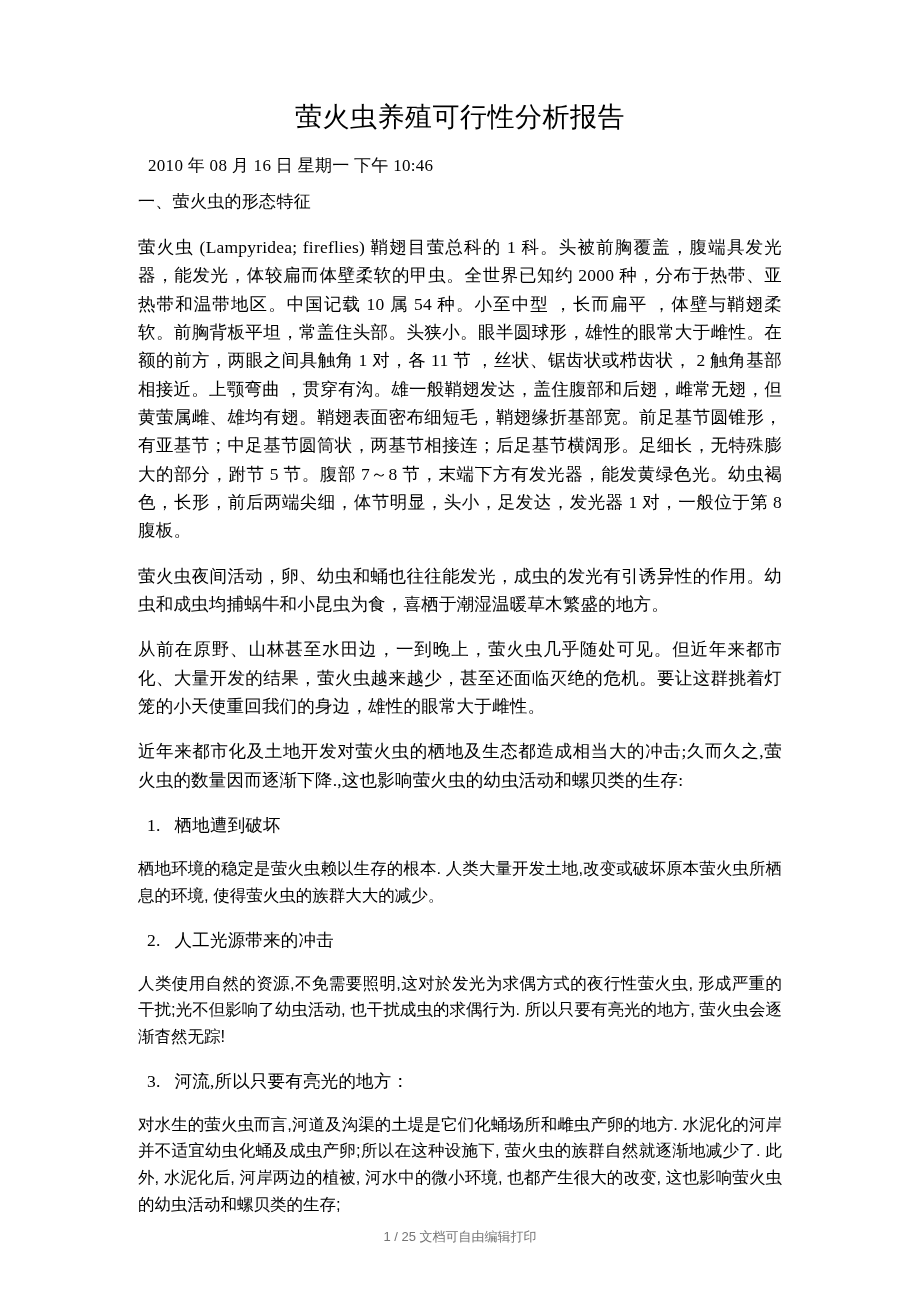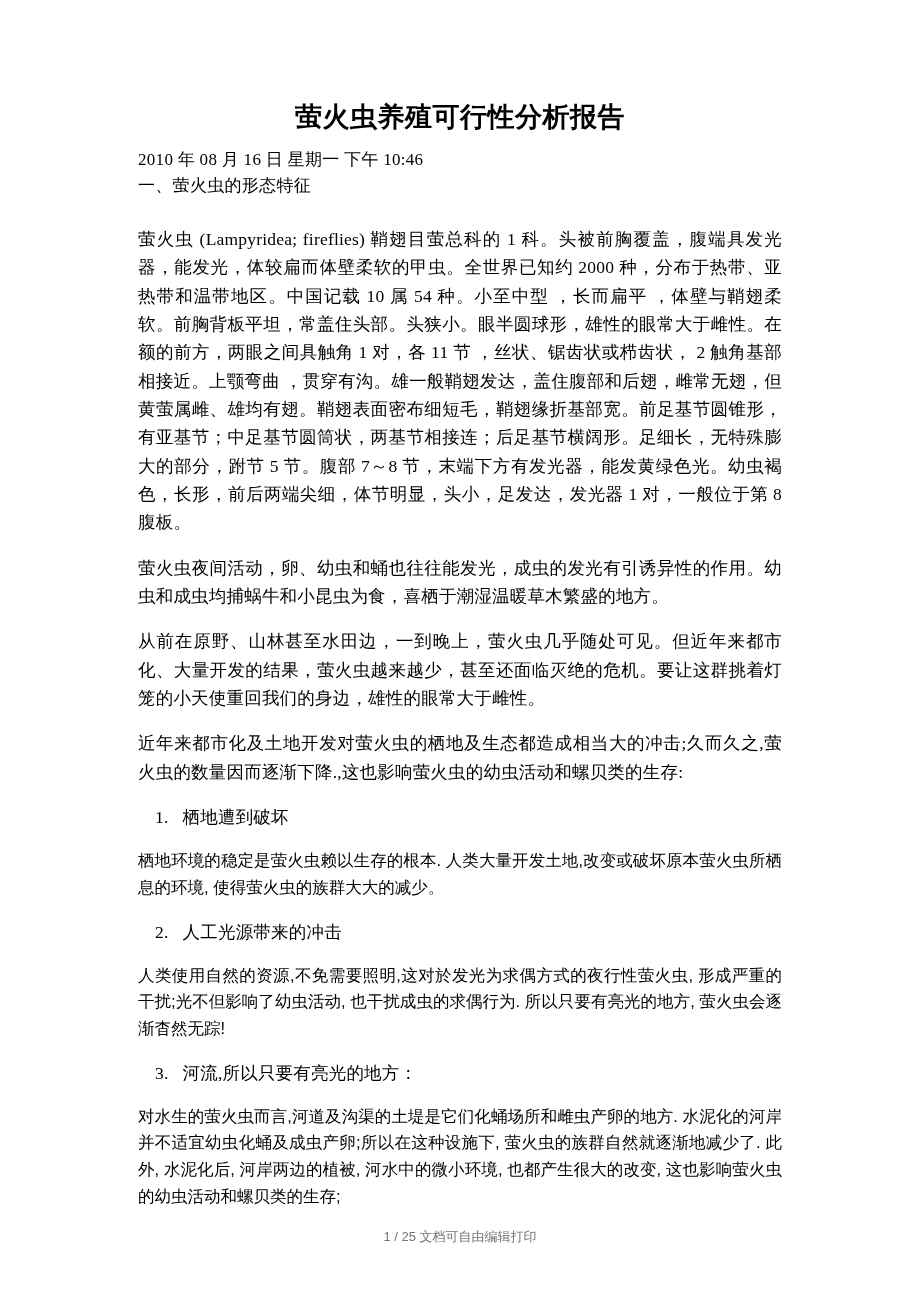--- a/index.html
+++ b/index.html
@@ -23,52 +23,52 @@
   }
   .content {
     position: absolute;
     left: 138px;
     top: 100px;
     width: 644px;
   }
   .doc-title {
     font-size: 27px;
     text-align: center;
-    font-weight: bold;
-    margin: 0 0 12px 0;
+    font-weight: normal;
+    margin: 0 0 18px 0;
     line-height: 1.3;
     letter-spacing: 0.5px;
   }
   .meta-line {
     font-size: 17px;
     line-height: 1.5;
-    margin: 0;
+    margin: 10px;
     letter-spacing: 0.3px;
   }
   .section-heading {
     font-size: 17px;
     line-height: 1.55;
     margin: 0 0 10px 0;
     letter-spacing: 0.3px;
   }
   p.body-par {
     font-size: 17.5px;
     line-height: 1.62;
     margin: 0 0 17px 0;
     text-align: justify;
     text-justify: inter-ideograph;
     letter-spacing: 0.2px;
   }
   p.body-par.first {
-    margin-top: 26px;
+    margin-top: 18px;
   }
   .num-heading {
     font-size: 17.5px;
     line-height: 1.6;
-    margin: 0 0 16px 17px;
+    margin: 0 0 16px 9px;
     letter-spacing: 0.2px;
   }
   .num-heading .idx {
     margin-right: 14px;
   }
   .sans-par {
     font-family: "Liberation Sans", "DejaVu Sans", sans-serif;
     font-size: 16.5px;
     line-height: 1.62;
     margin: 0 0 17px 0;

